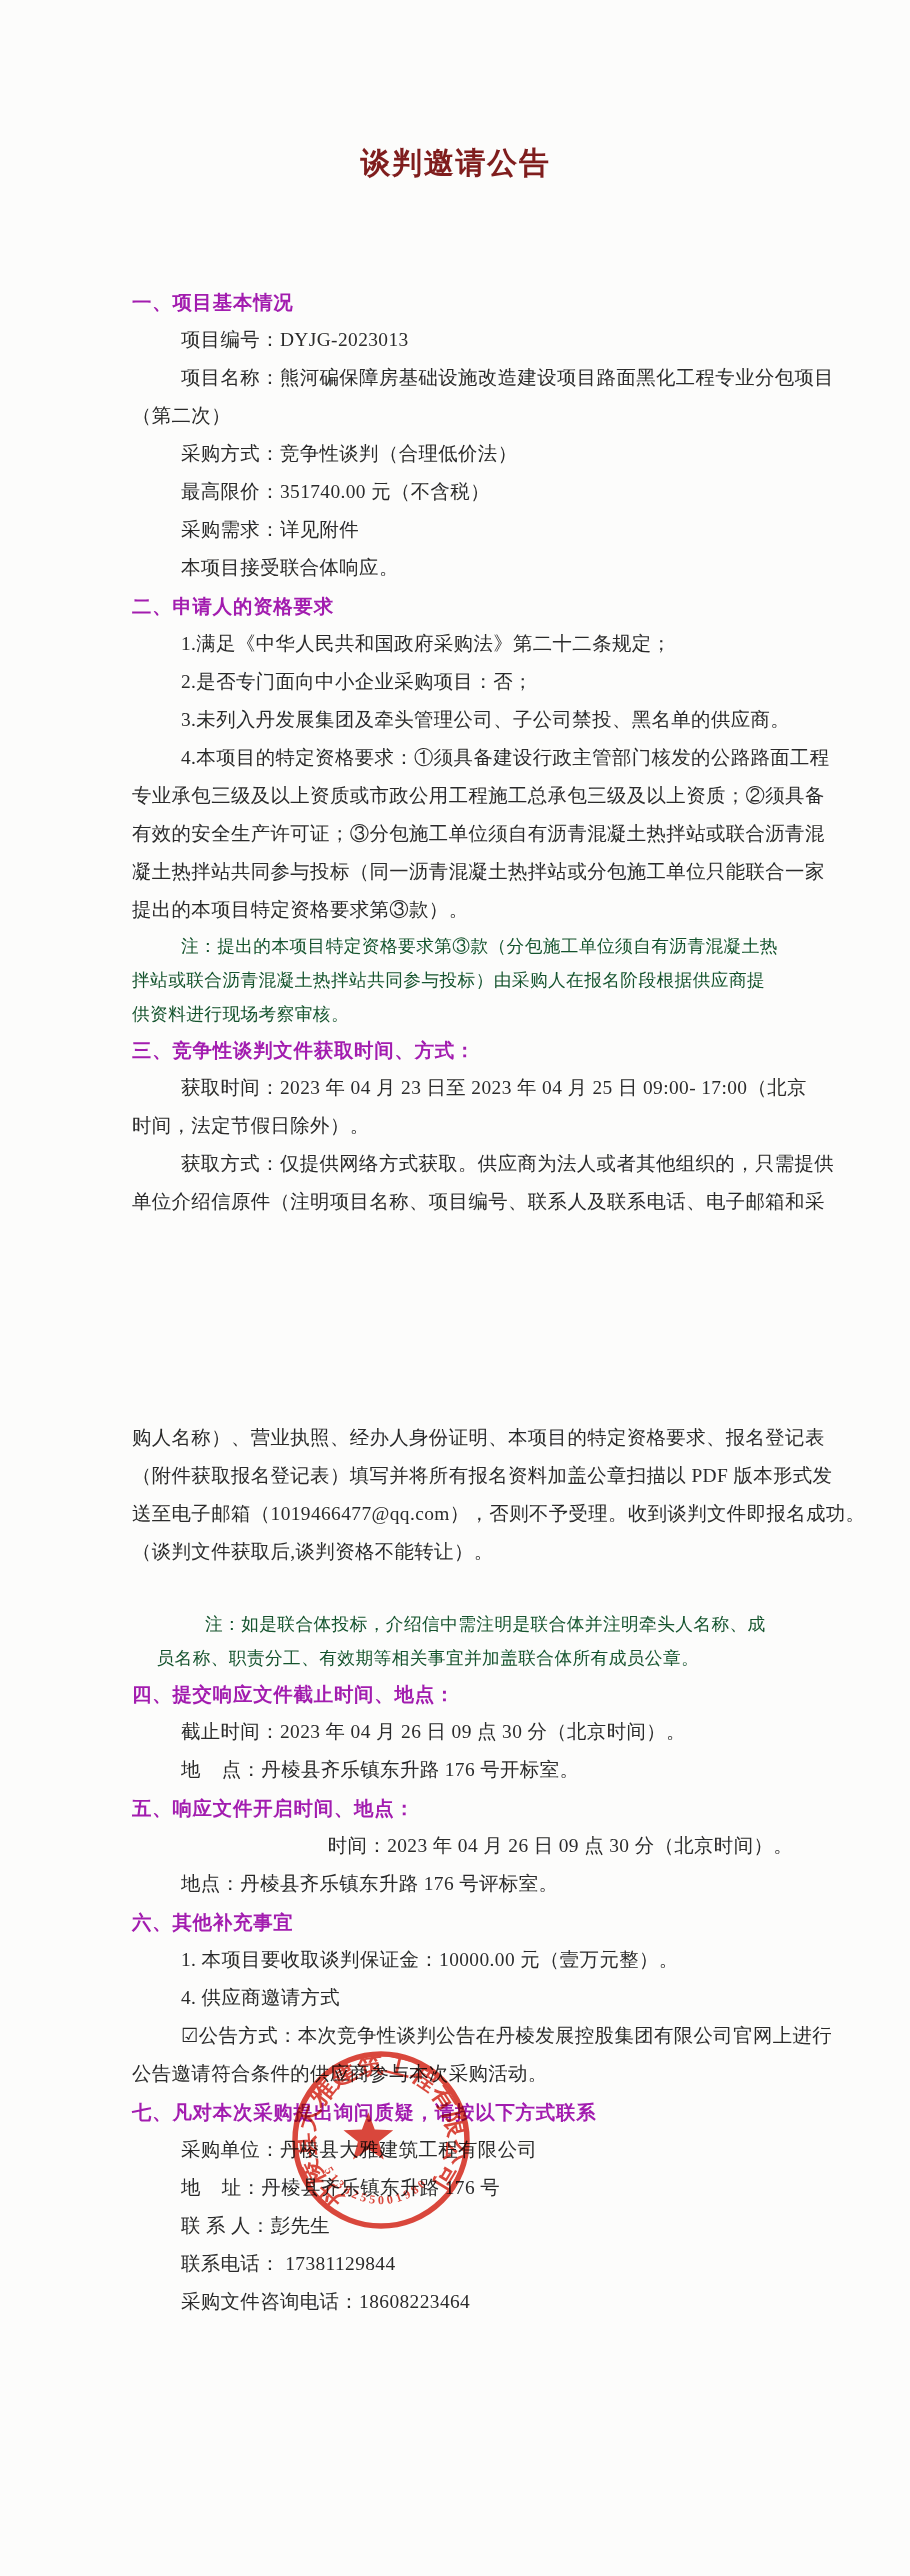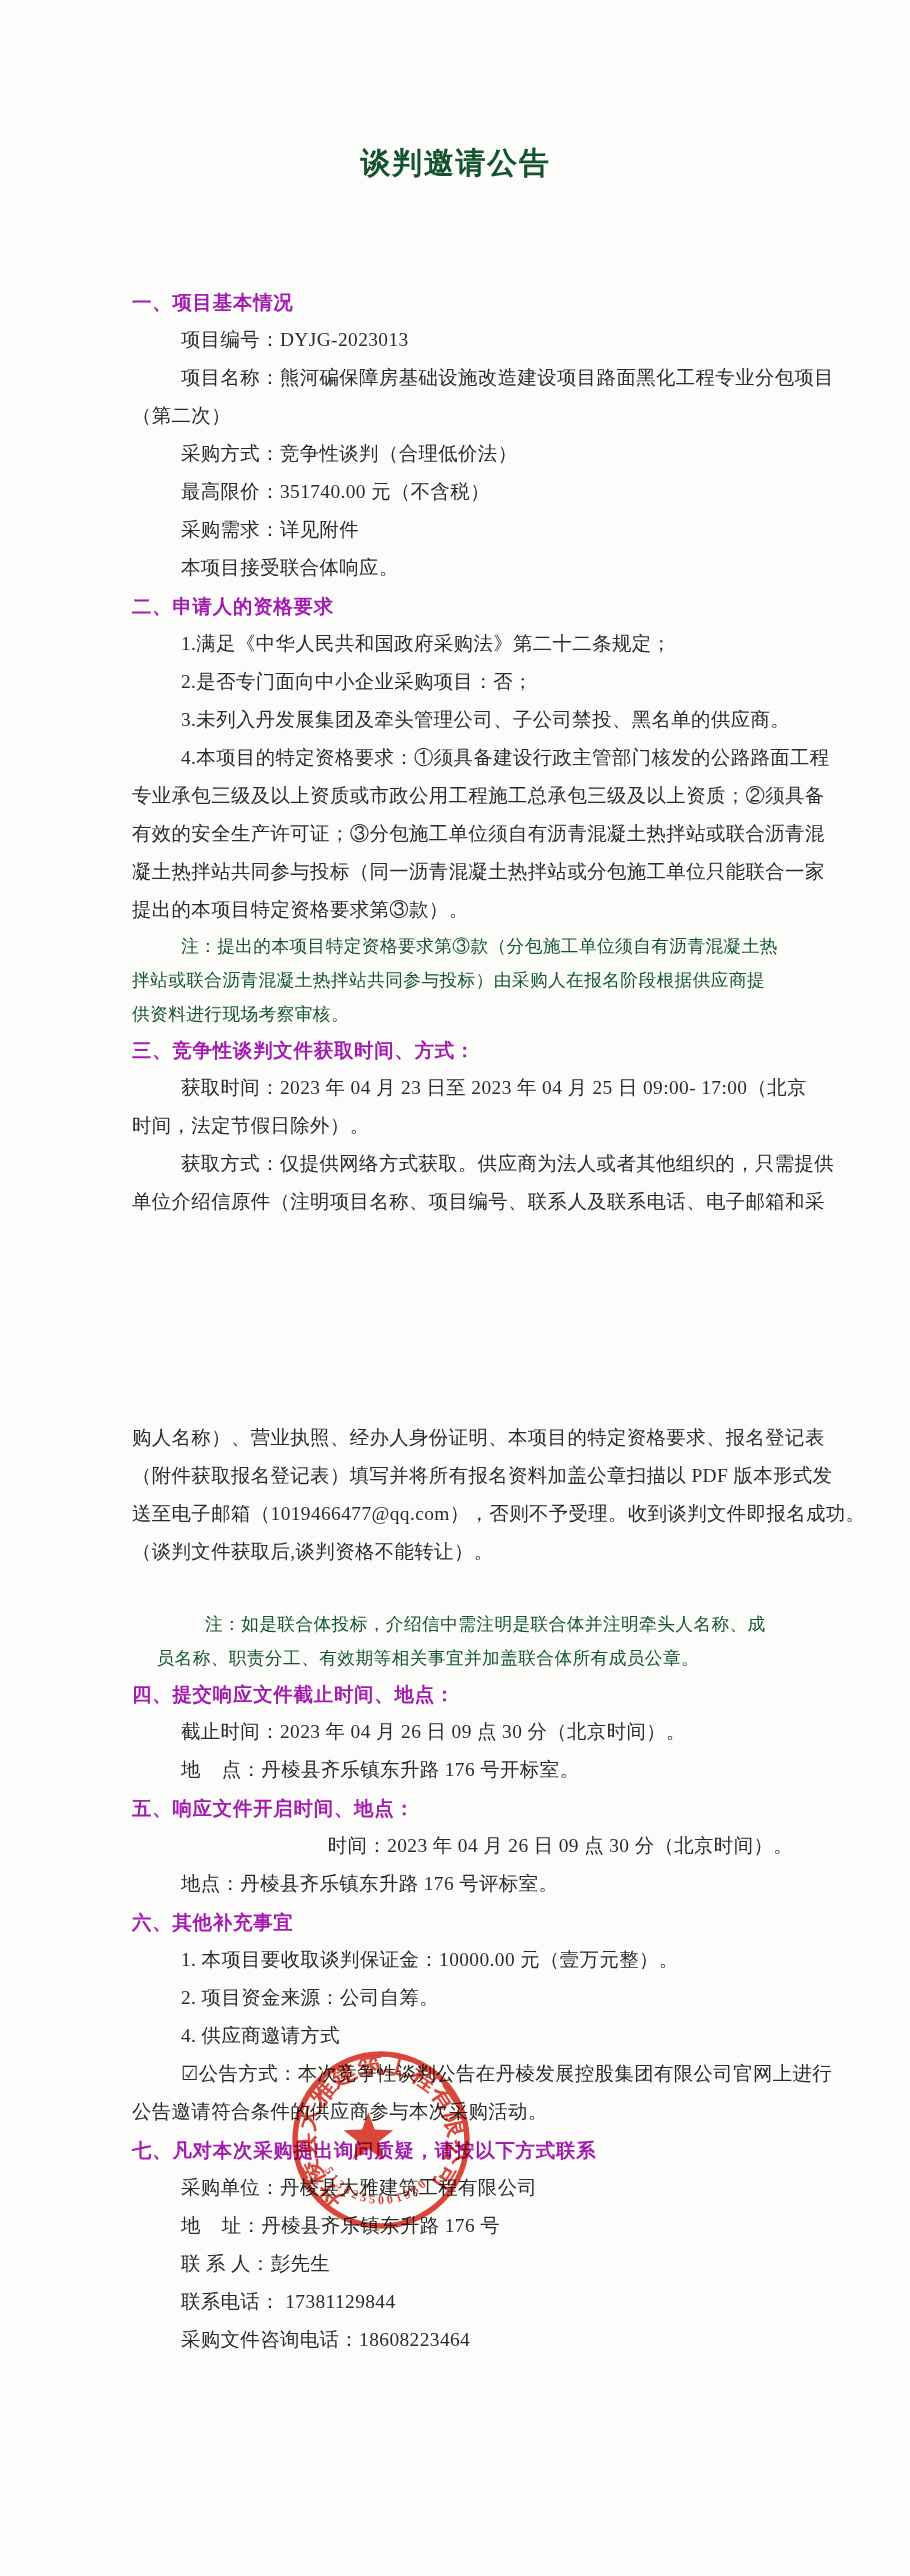--- a/index.html
+++ b/index.html
@@ -10,21 +10,21 @@
     background:#fcfcfb;
     color:#2a2a2a;
     font-family:"Liberation Serif","DejaVu Serif",serif;
     overflow:hidden;
   }
   .title{
     margin:143px 0 0 0;
     height:39px;line-height:39px;
     text-align:center;
     font-size:30px;font-weight:bold;
-    color:#14532d;
+    color:#7f1d1d;
     letter-spacing:1.7px;
     font-family:"Liberation Serif","DejaVu Serif",serif;
   }
   .content{
     position:absolute;
     top:283px;left:132px;right:118px;
   }
   .line{
     white-space:pre;
     height:38px;line-height:38px;
@@ -96,21 +96,20 @@
       <div class="line note" style="padding-left: 73px; margin-top: 36px;">注：如是联合体投标，介绍信中需注明是联合体并注明牵头人名称、成</div>
       <div class="line note" style="padding-left: 24.5px;">员名称、职责分工、有效期等相关事宜并加盖联合体所有成员公章。</div>
       <div class="line heading">四、提交响应文件截止时间、地点：</div>
       <div class="line body" style="padding-left: 49px;">截止时间：2023 年 04 月 26 日 09 点 30 分（北京时间）。</div>
       <div class="line body" style="padding-left: 49px;">地    点：丹棱县齐乐镇东升路 176 号开标室。</div>
       <div class="line heading">五、响应文件开启时间、地点：</div>
       <div class="line body" style="padding-left: 49px; text-align: right;">时间：2023 年 04 月 26 日 09 点 30 分（北京时间）。</div>
       <div class="line body" style="padding-left: 49px;">地点：丹棱县齐乐镇东升路 176 号评标室。</div>
       <div class="line heading">六、其他补充事宜</div>
       <div class="line body" style="padding-left: 49px;">1. 本项目要收取谈判保证金：10000.00 元（壹万元整）。</div>
-      <div class="line body" style="padding-left: 49px;">2. 项目资金来源：公司自筹。</div>
       <div class="line body" style="padding-left: 49px;">4. 供应商邀请方式</div>
       <div class="line body" style="padding-left: 49px;">☑公告方式：本次竞争性谈判公告在丹棱发展控股集团有限公司官网上进行</div>
       <div class="line body">公告邀请符合条件的供应商参与本次采购活动。</div>
       <div class="line heading">七、凡对本次采购提出询问质疑，请按以下方式联系</div>
       <div class="line body" style="padding-left: 49px;">采购单位：丹棱县大雅建筑工程有限公司</div>
       <div class="line body" style="padding-left: 49px;">地    址：丹棱县齐乐镇东升路 176 号</div>
       <div class="line body" style="padding-left: 49px;">联 系 人：彭先生</div>
       <div class="line body" style="padding-left: 49px;">联系电话： 17381129844</div>
       <div class="line body" style="padding-left: 49px;">采购文件咨询电话：18608223464</div>
     </div>

